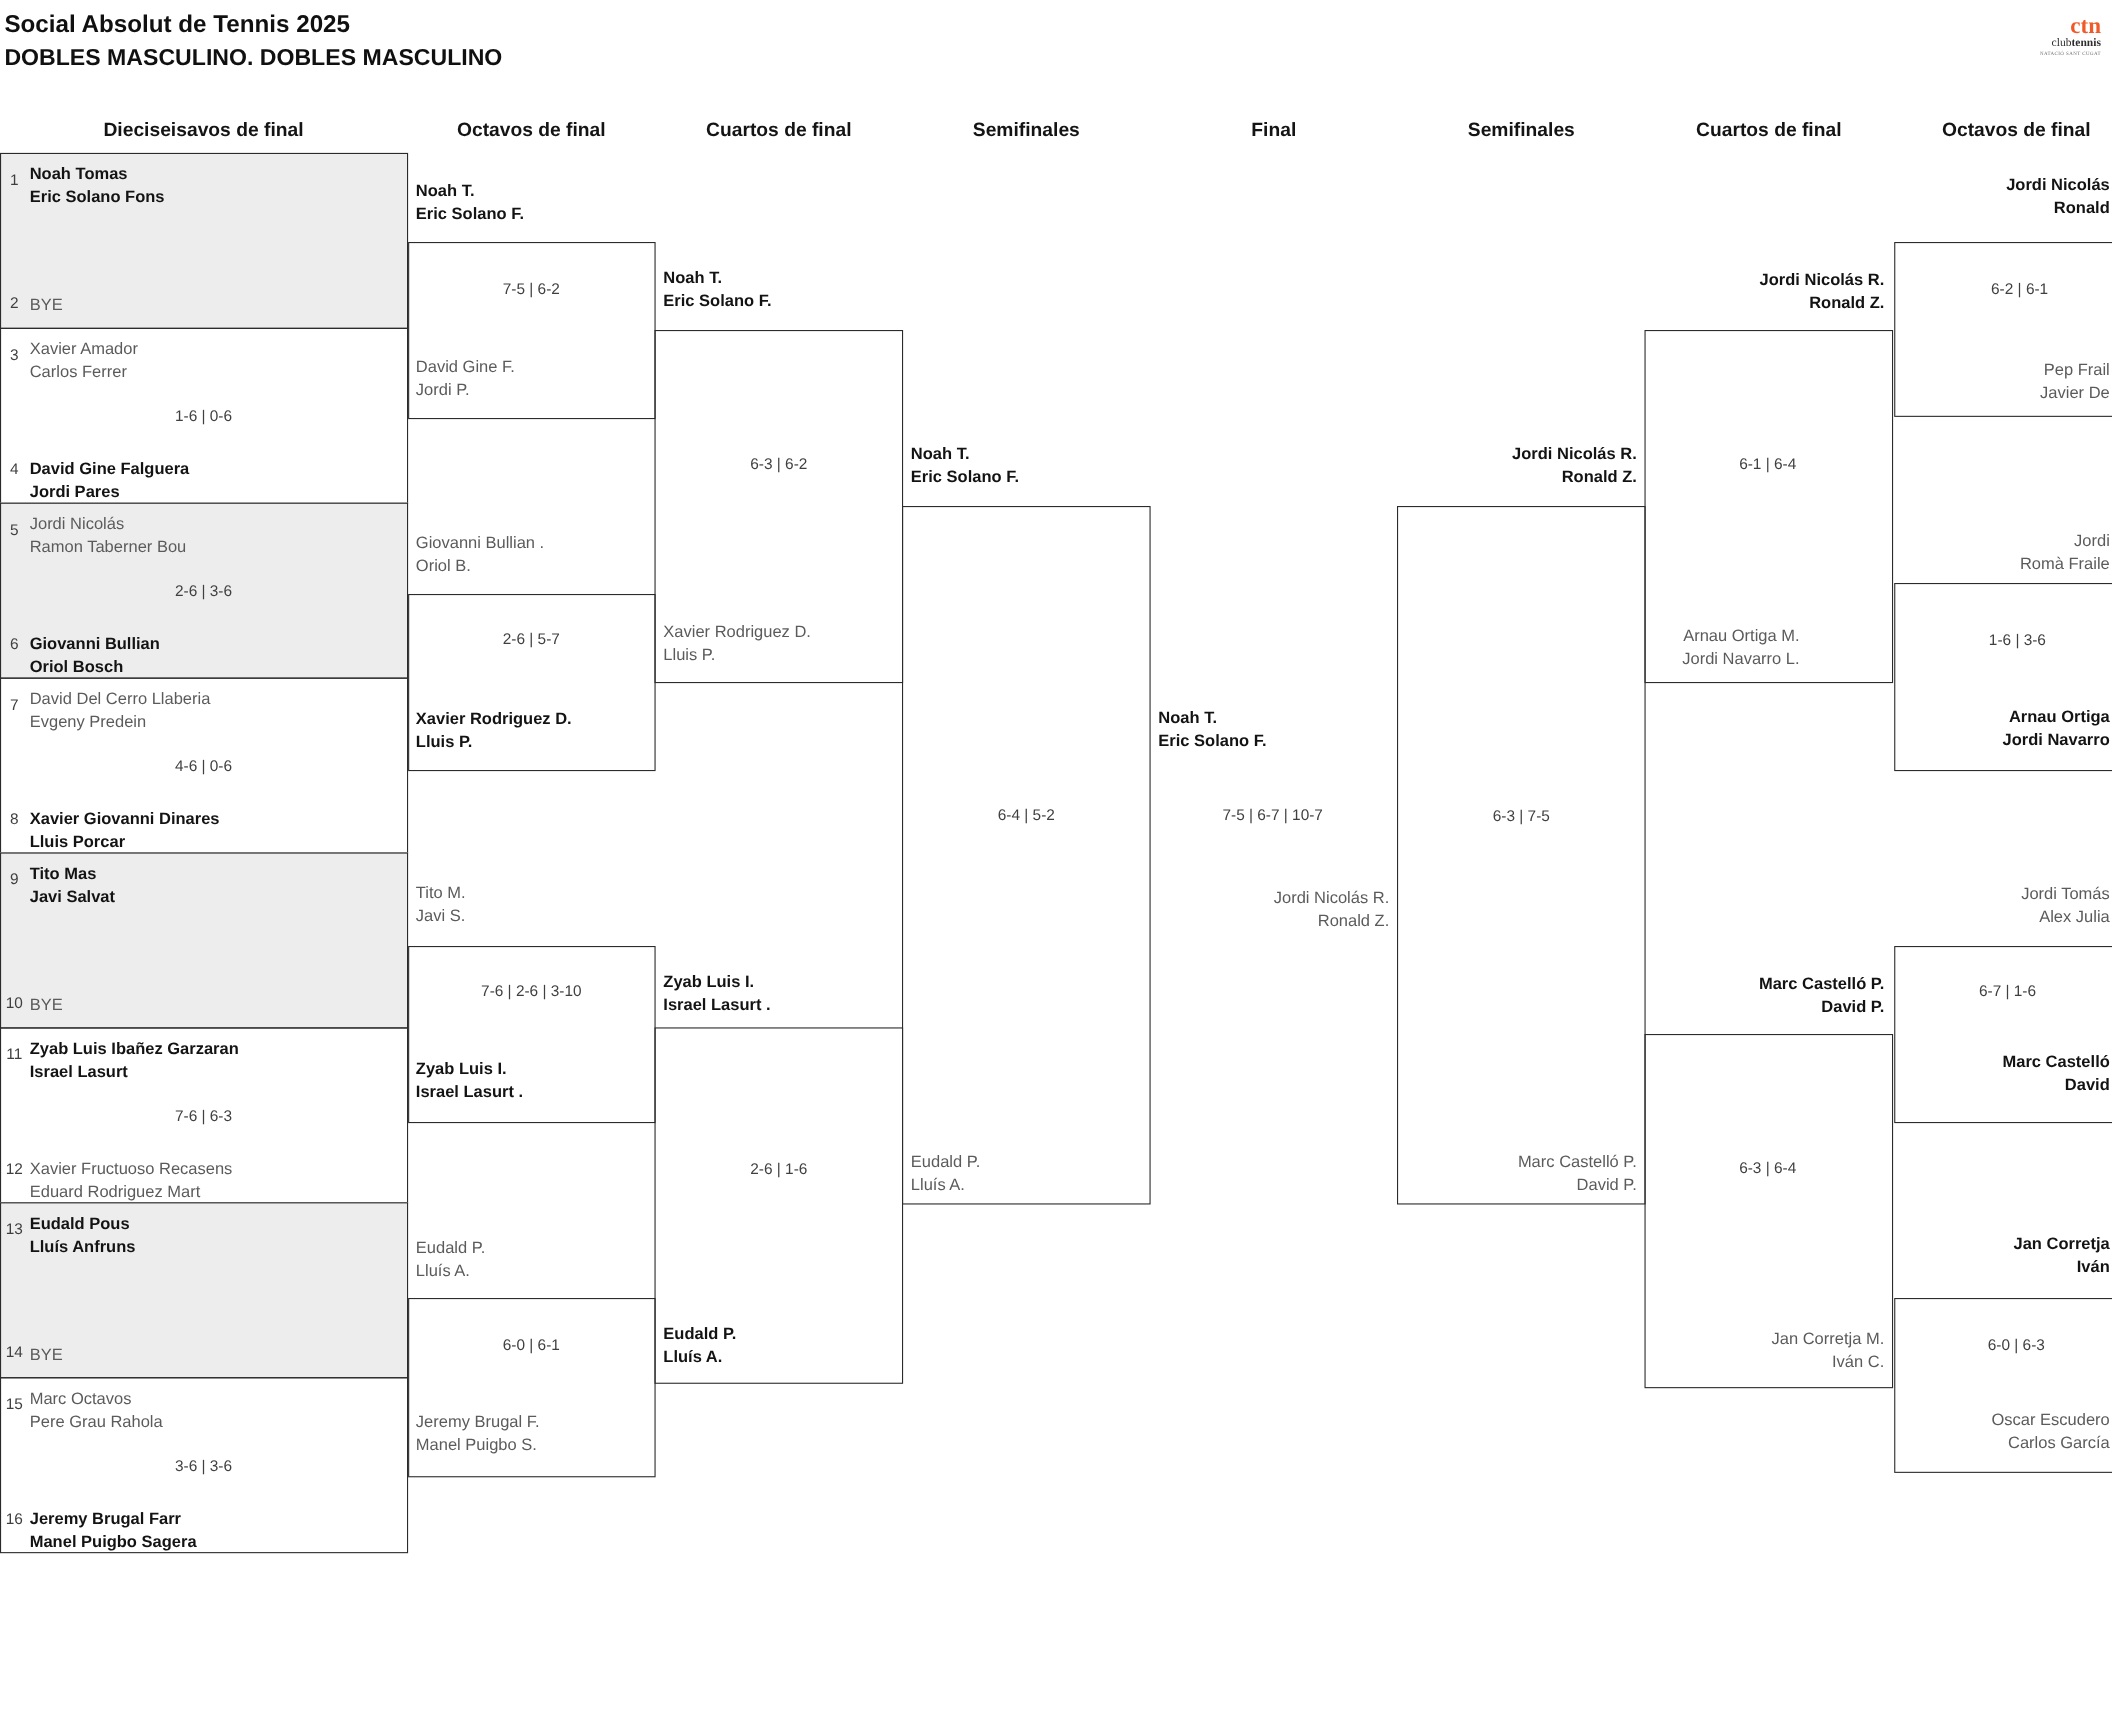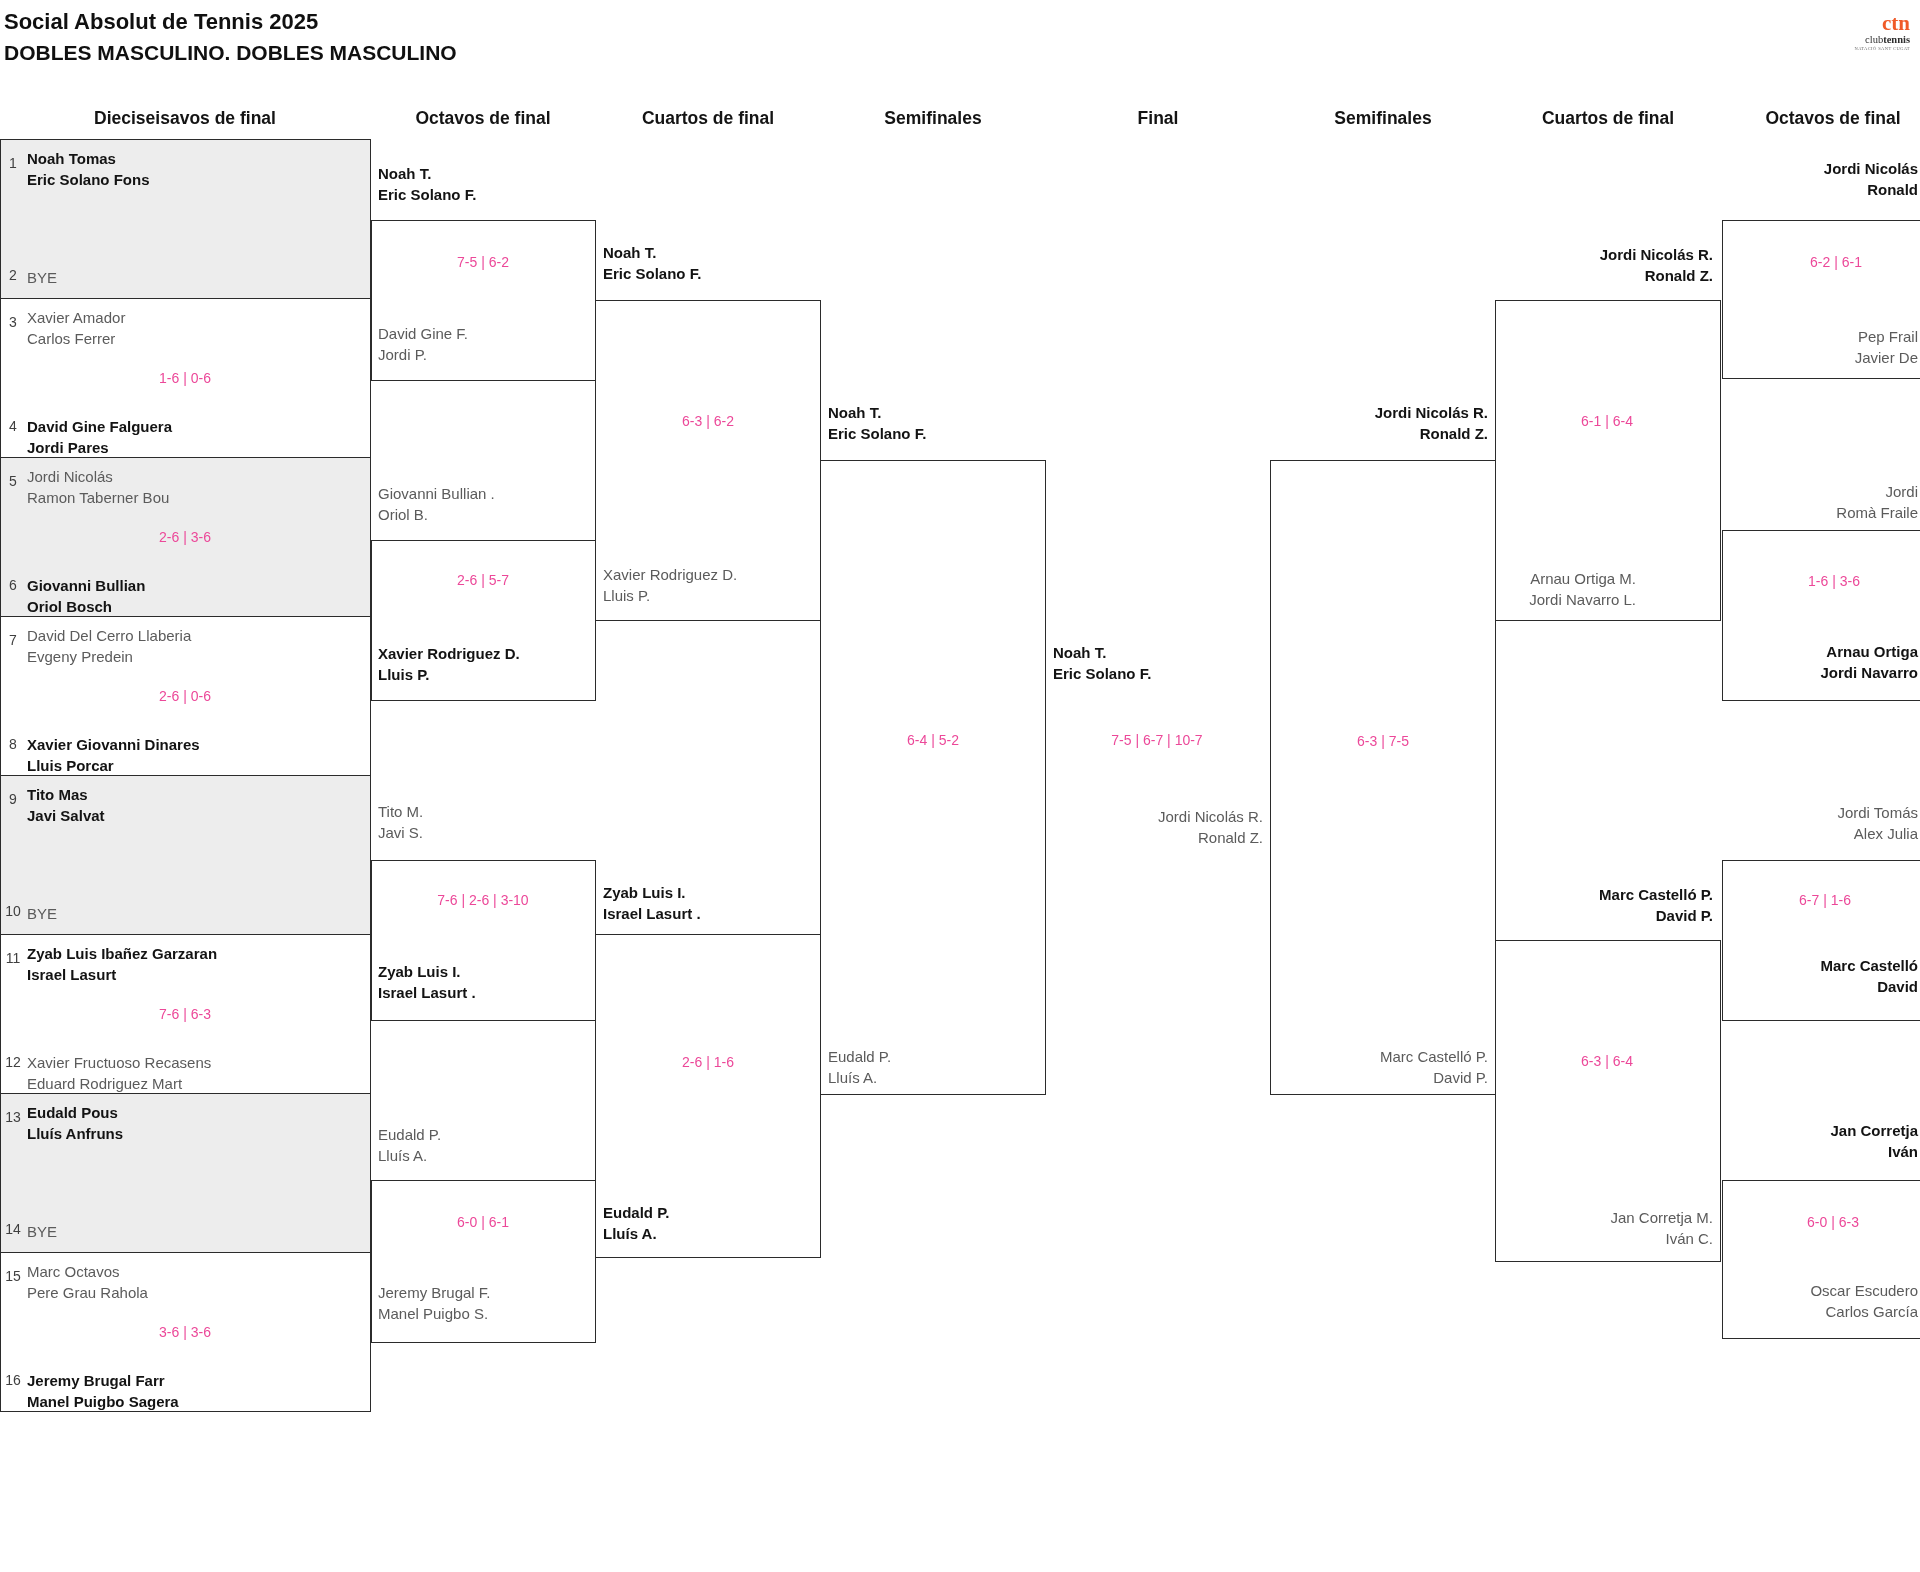--- a/index.html
+++ b/index.html
@@ -6,21 +6,21 @@
   .canvas{position:relative;width:1920px;height:1572px;overflow:hidden;background:#fff;
           font-family:"Liberation Sans","DejaVu Sans",sans-serif;color:#131313;}
   .ttl{position:absolute;left:4px;font-weight:700;color:#101010;white-space:nowrap;}
   .round{position:absolute;top:108px;font-size:17.5px;font-weight:600;color:#141414;
          transform:translateX(-50%);white-space:nowrap;}
   .box{position:absolute;border:1px solid #2b2b2b;box-sizing:border-box;background:transparent;}
   .shade{background:#ededed;}
   .team{position:absolute;font-size:15px;line-height:21px;color:#5b5b5b;white-space:nowrap;}
   .team.w{font-weight:700;color:#131313;}
   .rgt{text-align:right;}
-  .score{position:absolute;font-size:14px;color:#ec4899;white-space:nowrap;transform:translateX(-50%);}
+  .score{position:absolute;font-size:14px;color:#404040;white-space:nowrap;transform:translateX(-50%);}
   .num{position:absolute;left:0;width:26px;text-align:center;font-size:14px;color:#3f3f3f;}
   .logo{position:absolute;left:1846px;top:12px;width:64px;text-align:right;line-height:1;font-family:Liberation Serif, serif;}
   .logo .mark{font-weight:800;font-size:21px;line-height:22px;color:#f05a28;letter-spacing:0px;}
   .logo .brand{font-size:10.5px;line-height:11px;color:#2e2e2e;}
   .logo .brand b{font-weight:700;}
   .logo .sub{font-size:4.5px;letter-spacing:0.4px;color:#6a6a6a;margin-top:2px;}
 </style>
 </head>
 <body>
 
@@ -85,21 +85,21 @@
   <div class="team w" style="left:27px;top:575px">
       <div>Giovanni Bullian</div>
       <div>Oriol Bosch</div>
     </div>
 
   <span class="num" style="top:632px">7</span>
   <div class="team" style="left:27px;top:625px">
       <div>David Del Cerro Llaberia</div>
       <div>Evgeny Predein</div>
     </div>
-  <div class="score" style="left:185px;top:688px">2-6 | 0-6</div>
+  <div class="score" style="left:185px;top:688px">4-6 | 0-6</div>
   <span class="num" style="top:736px">8</span>
   <div class="team w" style="left:27px;top:734px">
       <div>Xavier Giovanni Dinares</div>
       <div>Lluis Porcar</div>
     </div>
 
   <span class="num" style="top:791px">9</span>
   <div class="team w" style="left:27px;top:784px">
       <div>Tito Mas</div>
       <div>Javi Salvat</div>

